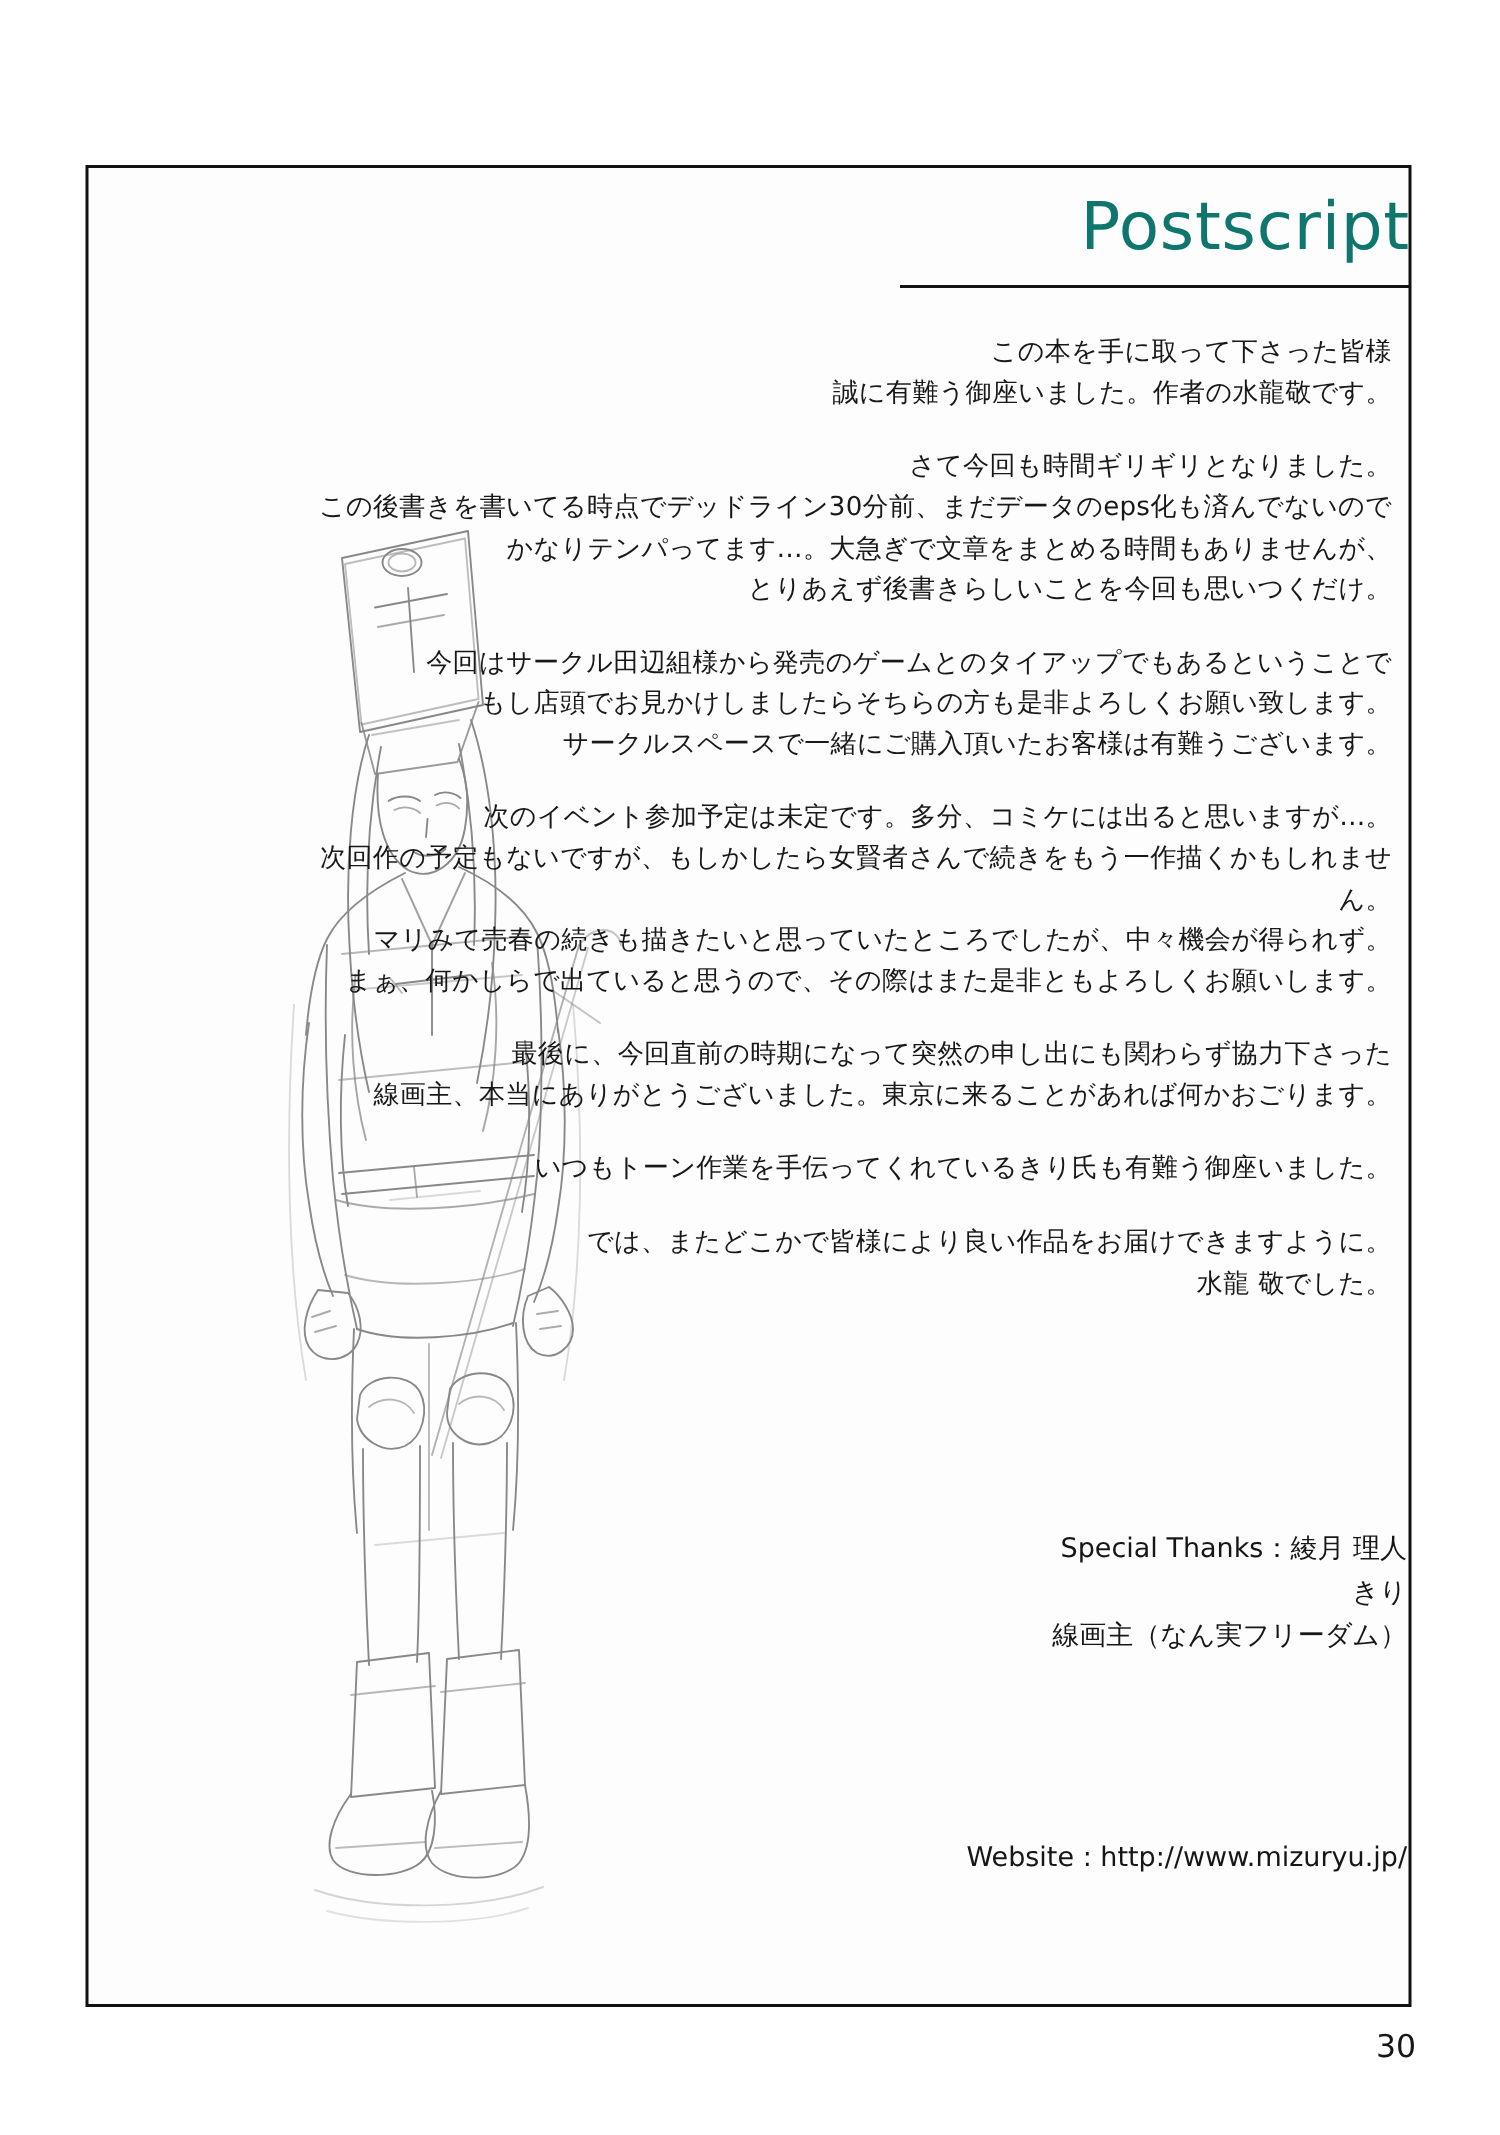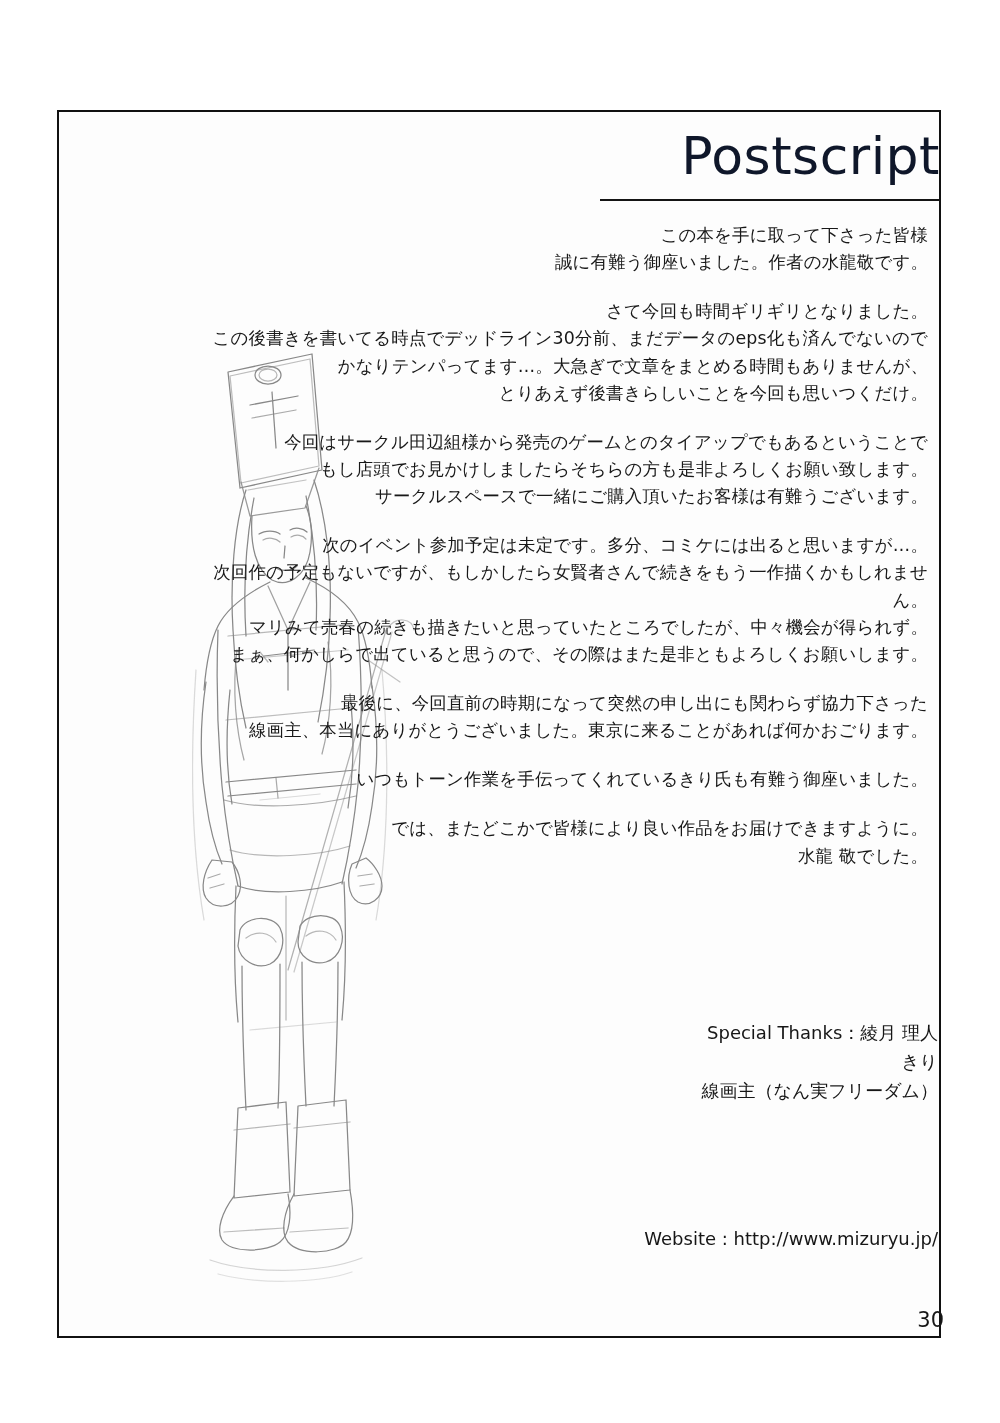--- a/index.html
+++ b/index.html
@@ -38,24 +38,24 @@
   
   #title-block {
     position: absolute;
     right: 60px;
     top: 128px;
     width: 700px;
     text-align: right;
   }
   #postscript-title {
     font-family: "DejaVu Sans", sans-serif;
-    font-size: 52px;
+    font-size: 44px;
     font-weight: 400;
     letter-spacing: 0.5px;
-    color: #0f172a;
+    color: #0f766e;
     line-height: 1.1;
     margin: 0;
   }
   #title-rule {
     margin-top: 14px;
     margin-left: auto;
     width: 340px;
     height: 2px;
     background: #141414;
   }
@@ -101,21 +101,21 @@
     text-align: right;
     font-family: "DejaVu Sans", sans-serif;
     font-size: 18px;
     color: #161616;
   }
 
   
   #page-number {
     position: absolute;
     right: 56px;
-    top: 1308px;
+    top: 1352px;
     font-family: "DejaVu Sans", sans-serif;
     font-size: 21px;
     color: #161616;
   }
 
   
   #illustration {
     position: absolute;
     left: 100px;
     top: 330px;

